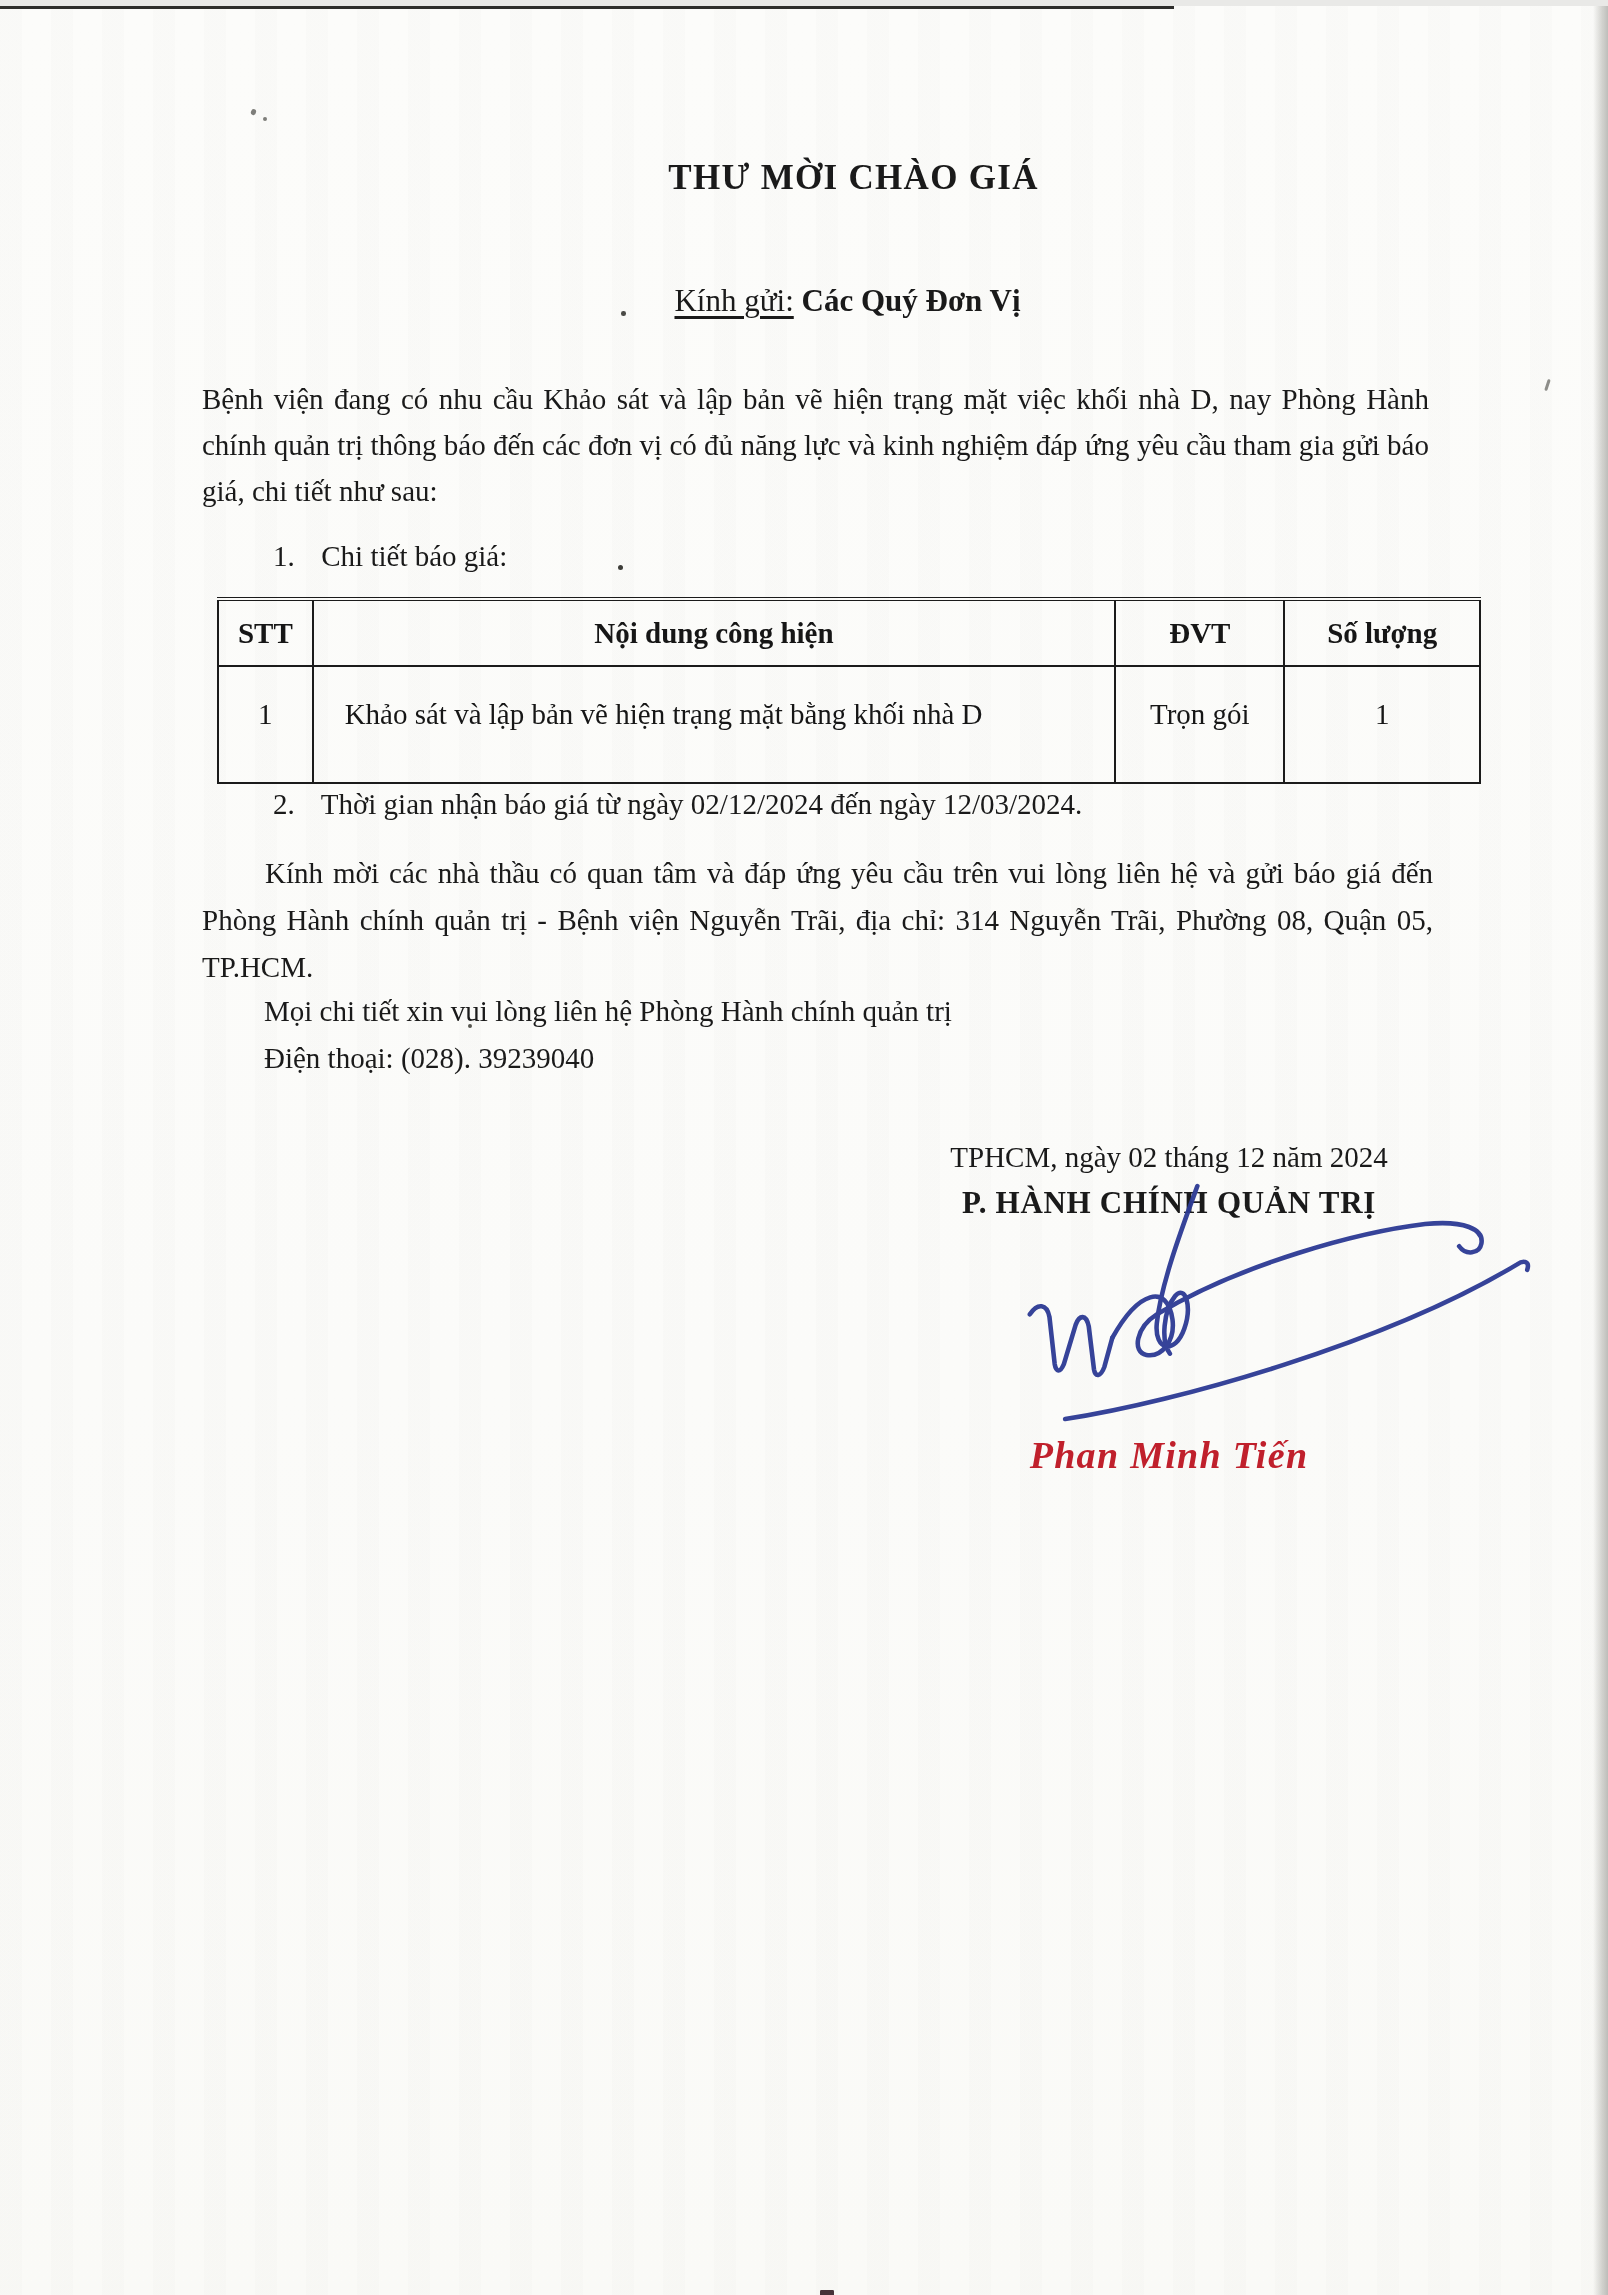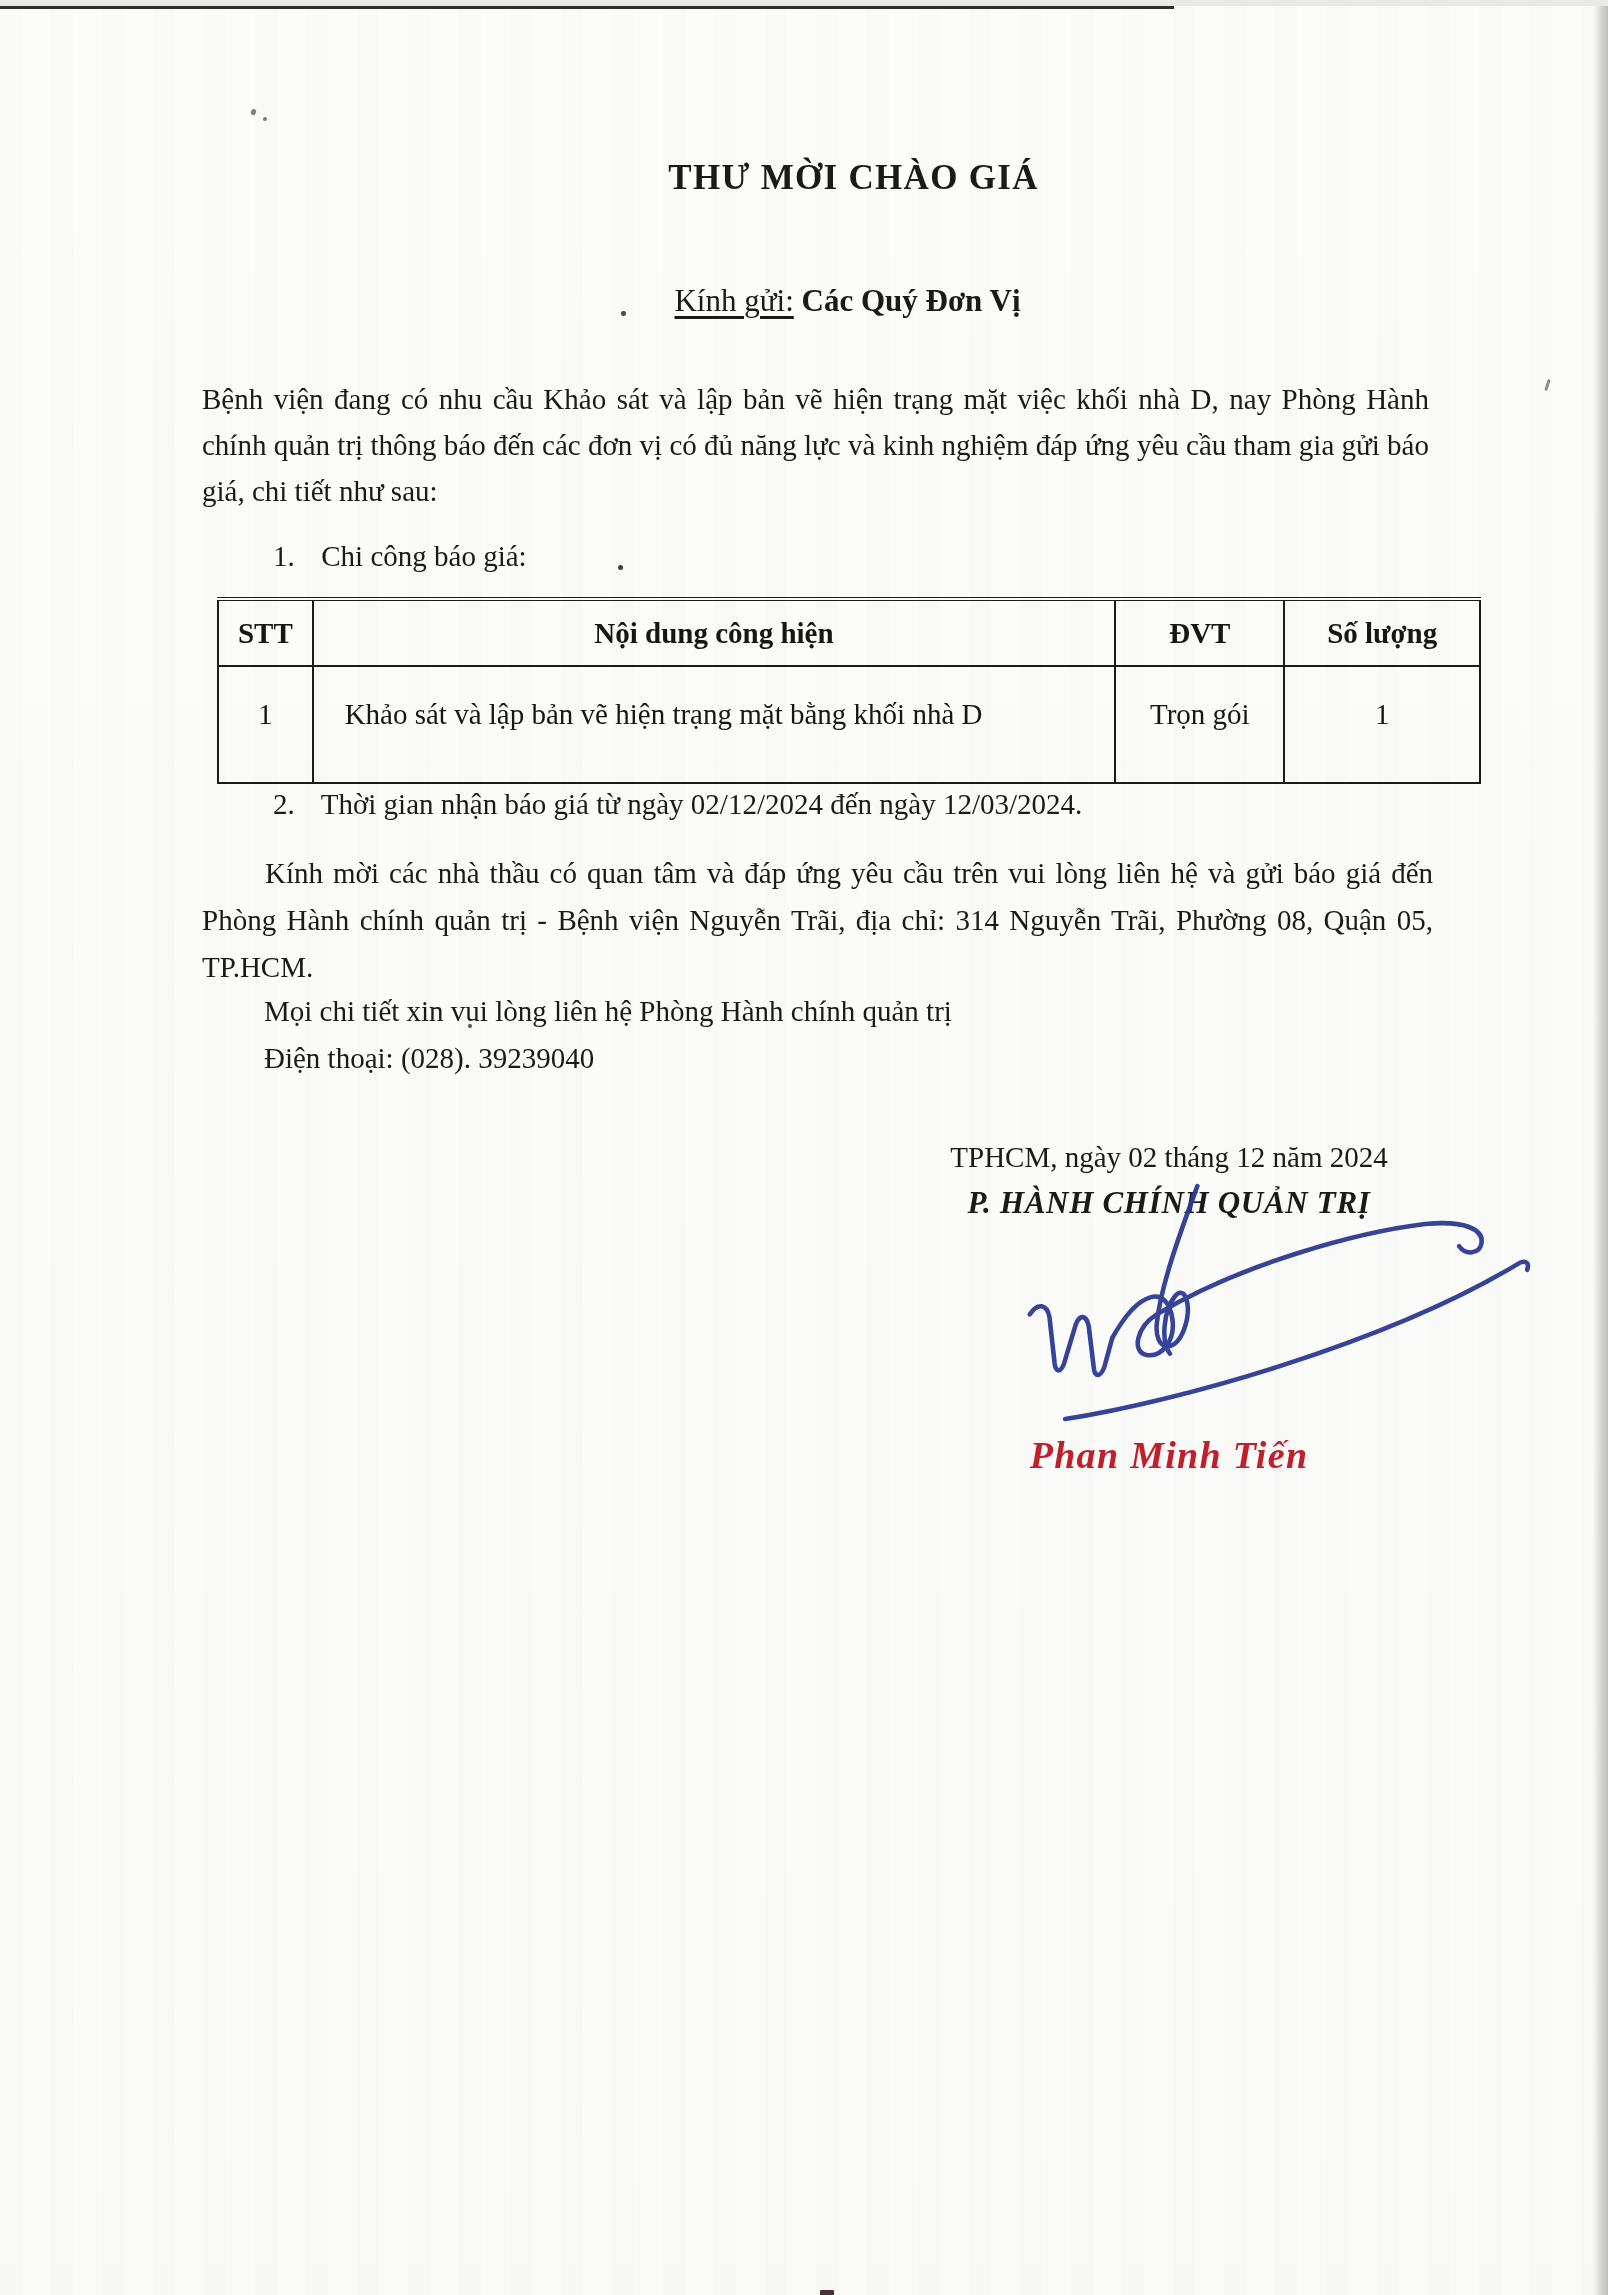--- a/index.html
+++ b/index.html
@@ -73,21 +73,21 @@
     line-height: 47px; text-indent: 63px;
   }
   .l-contact { top: 989px; left: 264px; font-size: 29px; }
   .l-phone   { top: 1036px; left: 264px; font-size: 29px; }
 
   .sign-block {
     top: 1135px; left: 898px; width: 542px;
     text-align: center;
   }
   .sb-date { font-size: 29px; }
-  .sb-dept { font-size: 31px; font-weight: bold; margin-top: 10.5px; letter-spacing: 0.7px; font-style: italic; }
+  .sb-dept { font-size: 31px; font-weight: bold; margin-top: 10.5px; letter-spacing: 0.7px; }
 
   .signature-svg { top: 1176px; left: 967px; width: 589px; height: 249px; }
 
   .signer-name {
     top: 1427px; left: 898px; width: 542px;
     text-align: center;
     font-size: 38px; font-style: italic; font-weight: bold;
     color: #c0202c; letter-spacing: 1.3px;
   }
 
@@ -126,21 +126,21 @@
   <div class="abs greeting">
     <span class="g-label">Kính gửi:</span>
     <span> </span>
     <span class="g-recipient">Các Quý Đơn Vị</span>
   </div>
 
   <div class="abs para p-intro">Bệnh viện đang có nhu cầu Khảo sát và lập bản vẽ hiện trạng mặt việc khối nhà D, nay Phòng Hành chính quản trị thông báo đến các đơn vị có đủ năng lực và kinh nghiệm đáp ứng yêu cầu tham gia gửi báo giá, chi tiết như sau:</div>
 
   <div class="abs list-line li-1">
     <span class="num">1.</span>
-    <span>Chi công báo giá:</span>
+    <span>Chi tiết báo giá:</span>
   </div>
 
   <table class="quote">
     <colgroup>
       <col class="col-stt">
         <col class="col-noi">
         <col class="col-dvt">
         <col class="col-sl">
     </colgroup>
     <thead>

